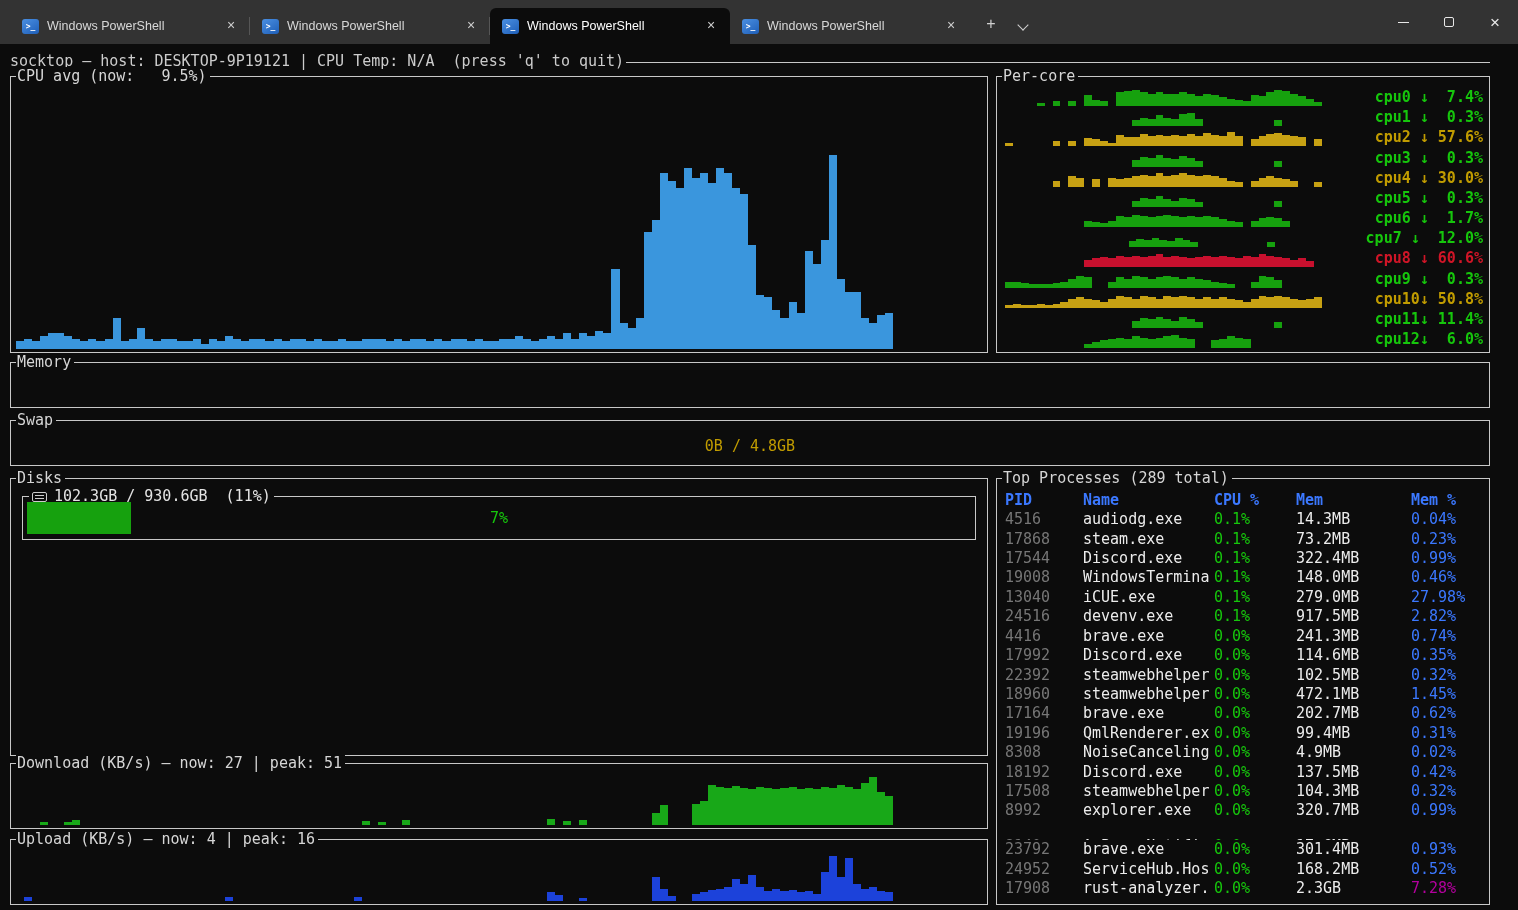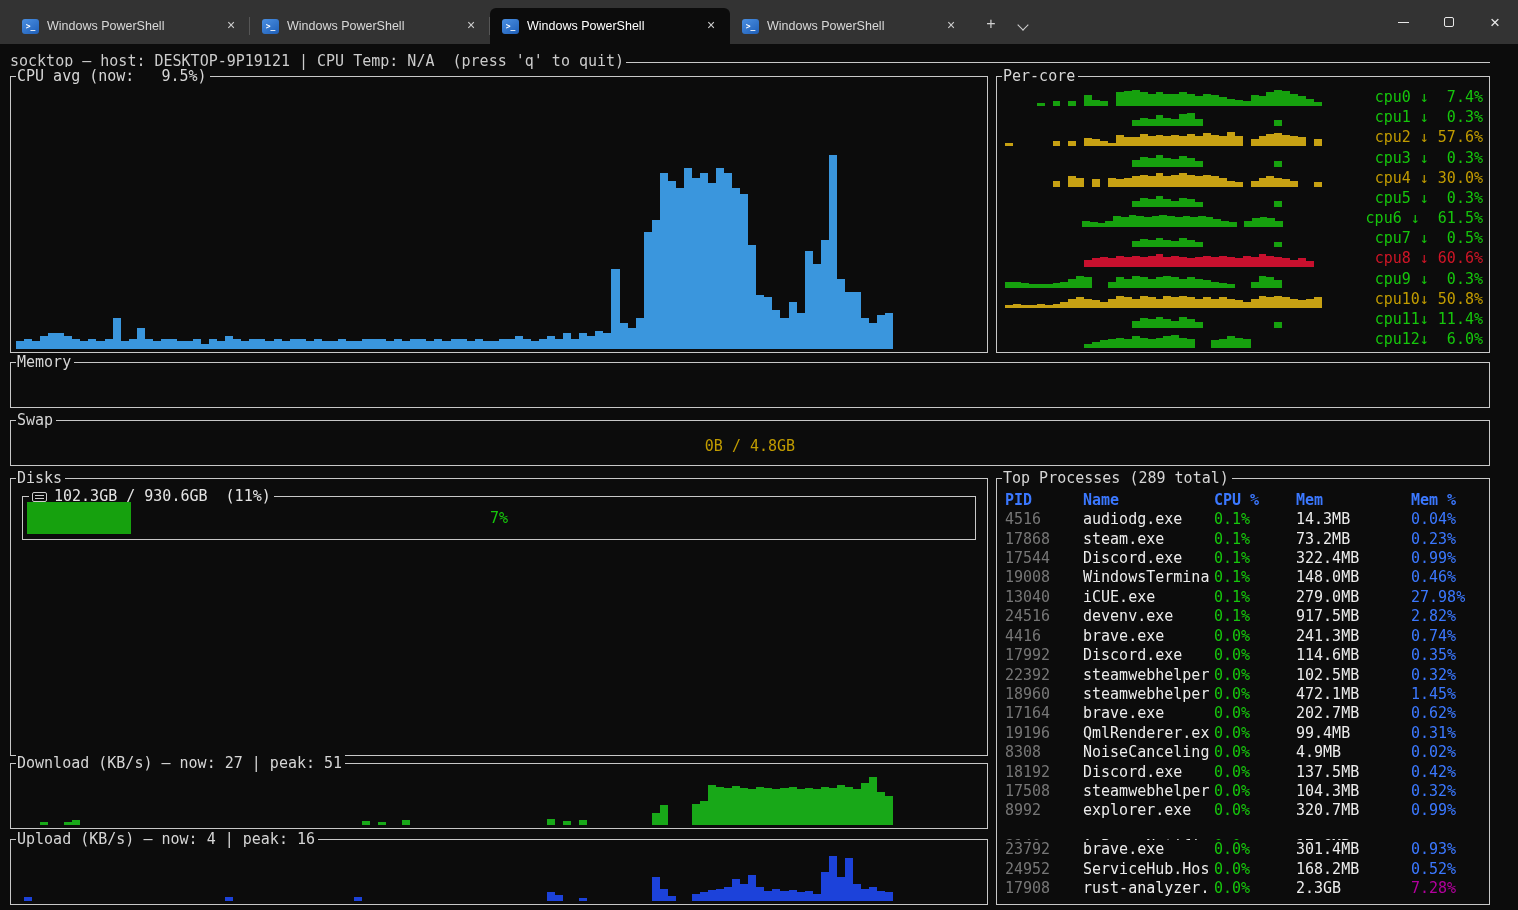--- a/index.html
+++ b/index.html
@@ -52,21 +52,21 @@
   .core-panel { flex:1; }
 
   .chart-abs { position:absolute; left:5px; right:5px; bottom:3px; top:13px;
                display:flex; align-items:flex-end; overflow:hidden; }
   .chart-abs i { display:block; }
 
   .core-rows { position:absolute; inset:9px 6px 4px 8px; display:flex; flex-direction:column; }
   .core-row { flex:1; display:flex; align-items:flex-end; gap:5px; min-height:0; }
   .spark { flex:1; height:100%; display:flex; align-items:flex-end; overflow:hidden; }
   .spark i { display:block; }
-  .core-label { white-space:pre; line-height:18px; }
+  .core-label { white-space:pre; line-height:18px;font-weight:bold; }
 
   .mem-panel { height:46px; margin-top:9px; }
   .gauge { position:absolute; left:7px; right:7px; top:15px; bottom:8px; }
   .gauge-fill { height:100%; display:flex; align-items:center; justify-content:flex-end; }
   .gauge-fill span { color:#f2f2f2; padding-right:5px; white-space:pre; }
   .swap-panel { height:46px; margin-top:12px; }
   .swap-label { position:absolute; left:0; right:0; top:16px; text-align:center; white-space:pre; }
 
   .row-d { display:flex; gap:8px; margin-top:12px; height:427px; }
   .left-col { flex:0 0 978px; display:flex; flex-direction:column; }
@@ -581,21 +581,21 @@
                 <i style="flex: 0 0 2.17391%; height: 30%; background: rgb(22, 161, 14);"></i>
                 <i style="flex: 0 0 2.17391%; height: 45%; background: rgb(22, 161, 14);"></i>
                 <i style="flex: 0 0 2.17391%; height: 52%; background: rgb(22, 161, 14);"></i>
                 <i style="flex: 0 0 2.17391%; height: 45%; background: rgb(22, 161, 14);"></i>
                 <i style="flex: 0 0 2.17391%; height: 30%; background: rgb(22, 161, 14);"></i>
                 <i style="flex: 0 0 2.17391%; height: 0%; background: transparent;"></i>
                 <i style="flex: 0 0 2.17391%; height: 0%; background: transparent;"></i>
                 <i style="flex: 0 0 2.17391%; height: 0%; background: transparent;"></i>
                 <i style="flex: 0 0 2.17391%; height: 0%; background: transparent;"></i>
               </div>
-              <span class="core-label" style="color: rgb(22, 198, 12);">cpu6 ↓  61.5%</span>
+              <span class="core-label" style="color: rgb(22, 198, 12);">cpu6 ↓  1.7%</span>
             </div>
             <div class="core-row">
               <div class="spark">
                 <i style="flex: 0 0 2.17391%; height: 0%; background: transparent;"></i>
                 <i style="flex: 0 0 2.17391%; height: 0%; background: transparent;"></i>
                 <i style="flex: 0 0 2.17391%; height: 0%; background: transparent;"></i>
                 <i style="flex: 0 0 2.17391%; height: 0%; background: transparent;"></i>
                 <i style="flex: 0 0 2.17391%; height: 0%; background: transparent;"></i>
                 <i style="flex: 0 0 2.17391%; height: 0%; background: transparent;"></i>
                 <i style="flex: 0 0 2.17391%; height: 0%; background: transparent;"></i>
@@ -626,21 +626,21 @@
                 <i style="flex: 0 0 2.17391%; height: 0%; background: transparent;"></i>
                 <i style="flex: 0 0 2.17391%; height: 0%; background: transparent;"></i>
                 <i style="flex: 0 0 2.17391%; height: 0%; background: transparent;"></i>
                 <i style="flex: 0 0 2.17391%; height: 28%; background: rgb(22, 161, 14);"></i>
                 <i style="flex: 0 0 2.17391%; height: 0%; background: transparent;"></i>
                 <i style="flex: 0 0 2.17391%; height: 0%; background: transparent;"></i>
                 <i style="flex: 0 0 2.17391%; height: 0%; background: transparent;"></i>
                 <i style="flex: 0 0 2.17391%; height: 0%; background: transparent;"></i>
                 <i style="flex: 0 0 2.17391%; height: 0%; background: transparent;"></i>
               </div>
-              <span class="core-label" style="color: rgb(22, 198, 12);">cpu7 ↓  0.5%</span>
+              <span class="core-label" style="color: rgb(22, 198, 12);">cpu7 ↓  12.0%</span>
             </div>
             <div class="core-row">
               <div class="spark">
                 <i style="flex: 0 0 2.17391%; height: 0%; background: transparent;"></i>
                 <i style="flex: 0 0 2.17391%; height: 0%; background: transparent;"></i>
                 <i style="flex: 0 0 2.17391%; height: 0%; background: transparent;"></i>
                 <i style="flex: 0 0 2.17391%; height: 0%; background: transparent;"></i>
                 <i style="flex: 0 0 2.17391%; height: 0%; background: transparent;"></i>
                 <i style="flex: 0 0 2.17391%; height: 0%; background: transparent;"></i>
                 <i style="flex: 0 0 2.17391%; height: 0%; background: transparent;"></i>

